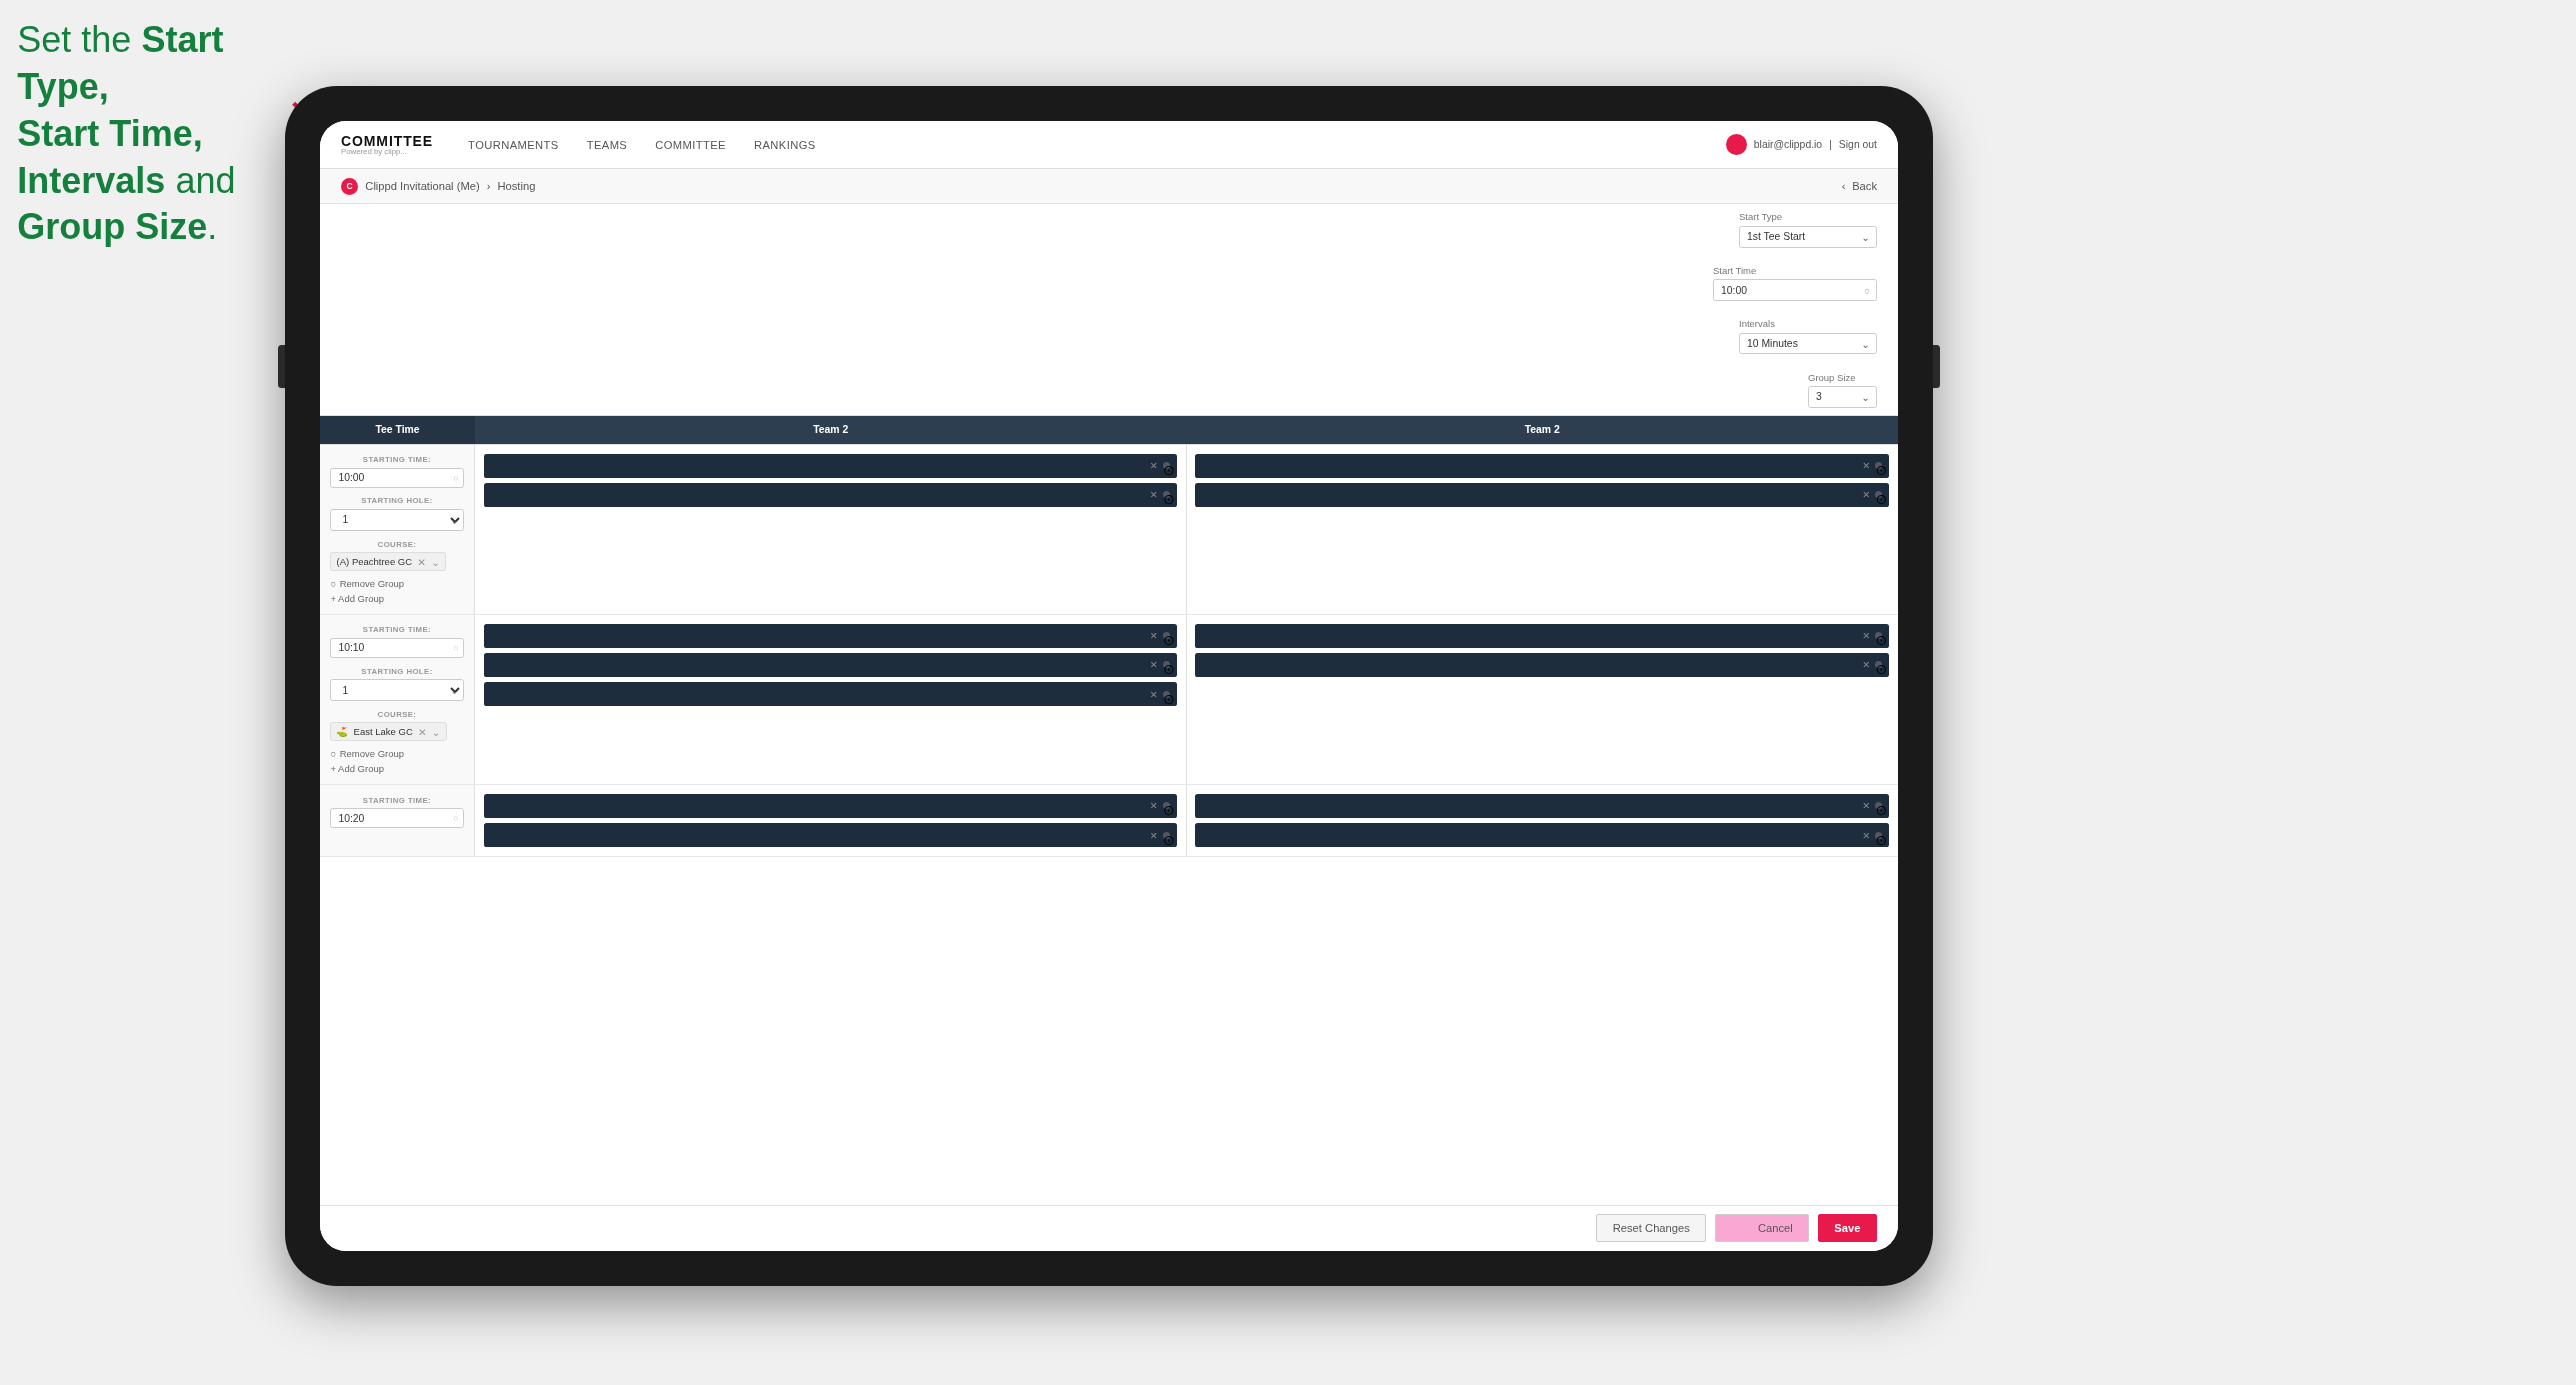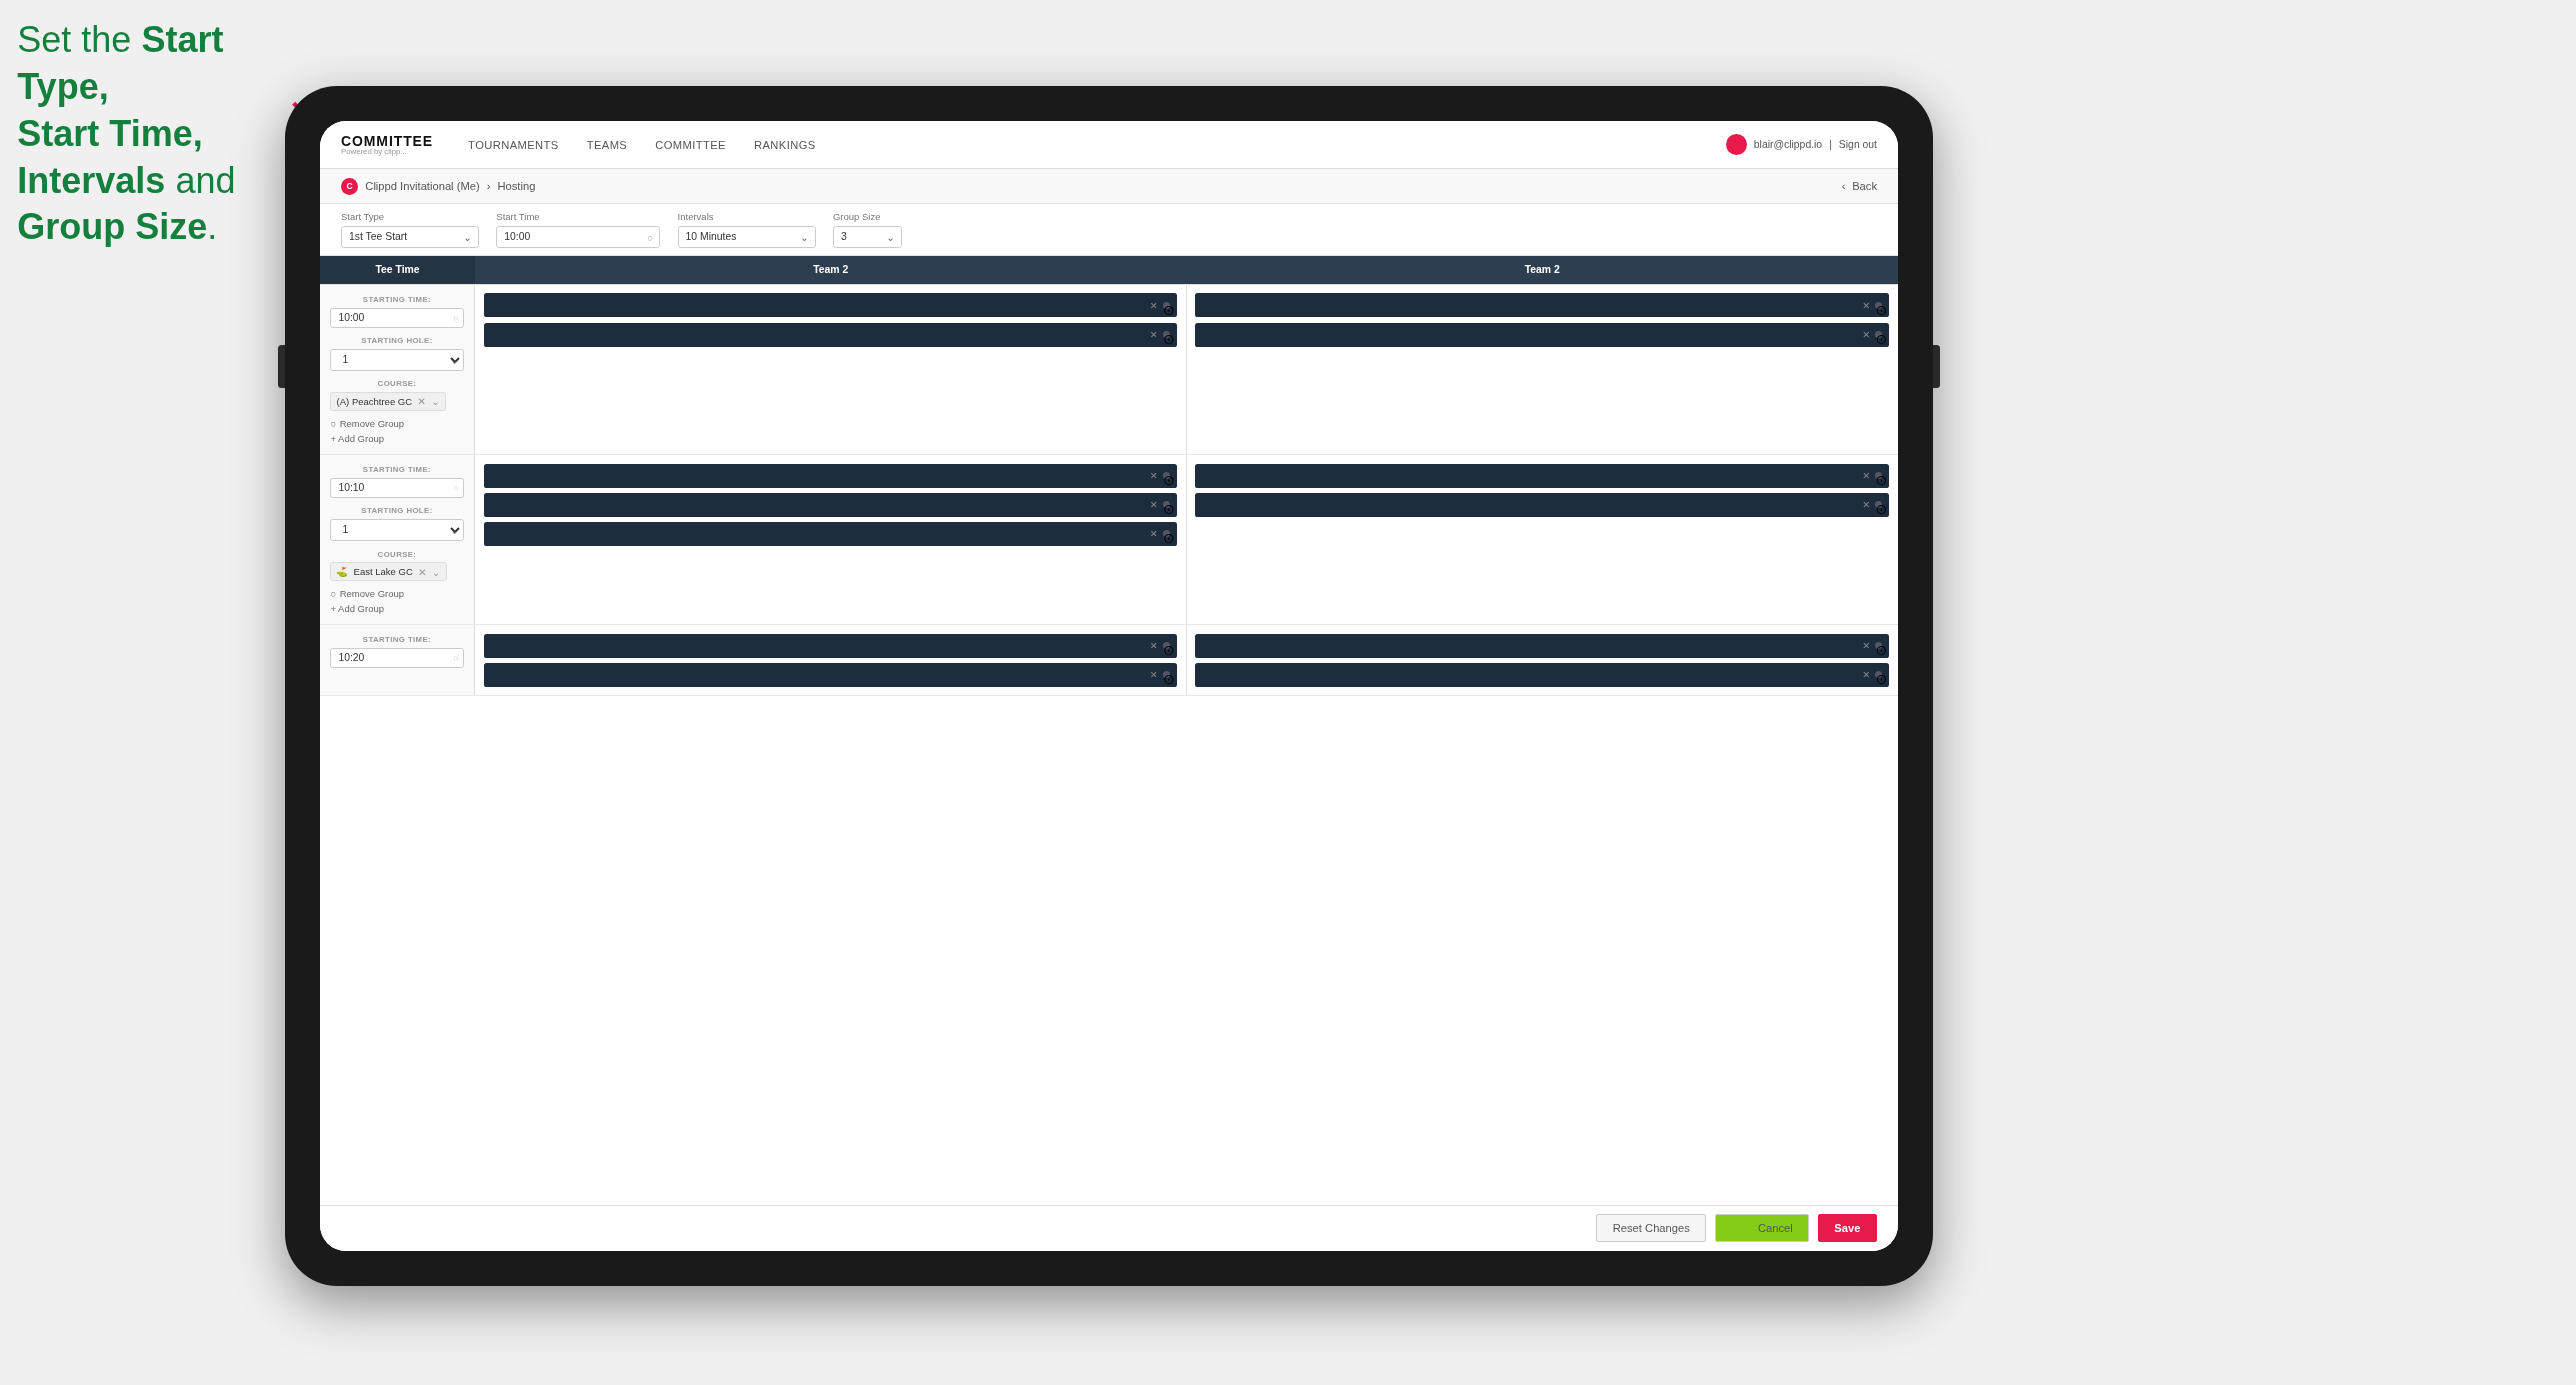--- a/index.html
+++ b/index.html
@@ -158,20 +158,21 @@
 
     
     .settings-bar {
       background: #fff;
       border-bottom: 0.9px solid #e0e0e0;
       padding: 7px 21px;
       display: flex;
       gap: 17.3px;
       align-items: flex-end;
       flex-shrink: 0;
+      flex-direction: column;
     }
     .setting-group {
       display: flex;
       flex-direction: column;
       gap: 3.5px;
     }
     .setting-label {
       font-size: 9.5px;
       color: #777;
     }
@@ -394,21 +395,21 @@
       border: 0.9px solid #ccc;
       background: #fff;
       color: #333;
     }
     .btn-reset {
       background: #f5f5f5;
       border-color: #ccc;
       color: #555;
     }
     .btn-cancel {
-      background: #84cc16;
+      background: #f9a8d4;
       border-color: #ccc;
       color: #555;
       padding-left: 42px;
     }
     .btn-save {
       background: #e8194b;
       border-color: #e8194b;
       color: #fff;
       font-weight: 600;
     }

